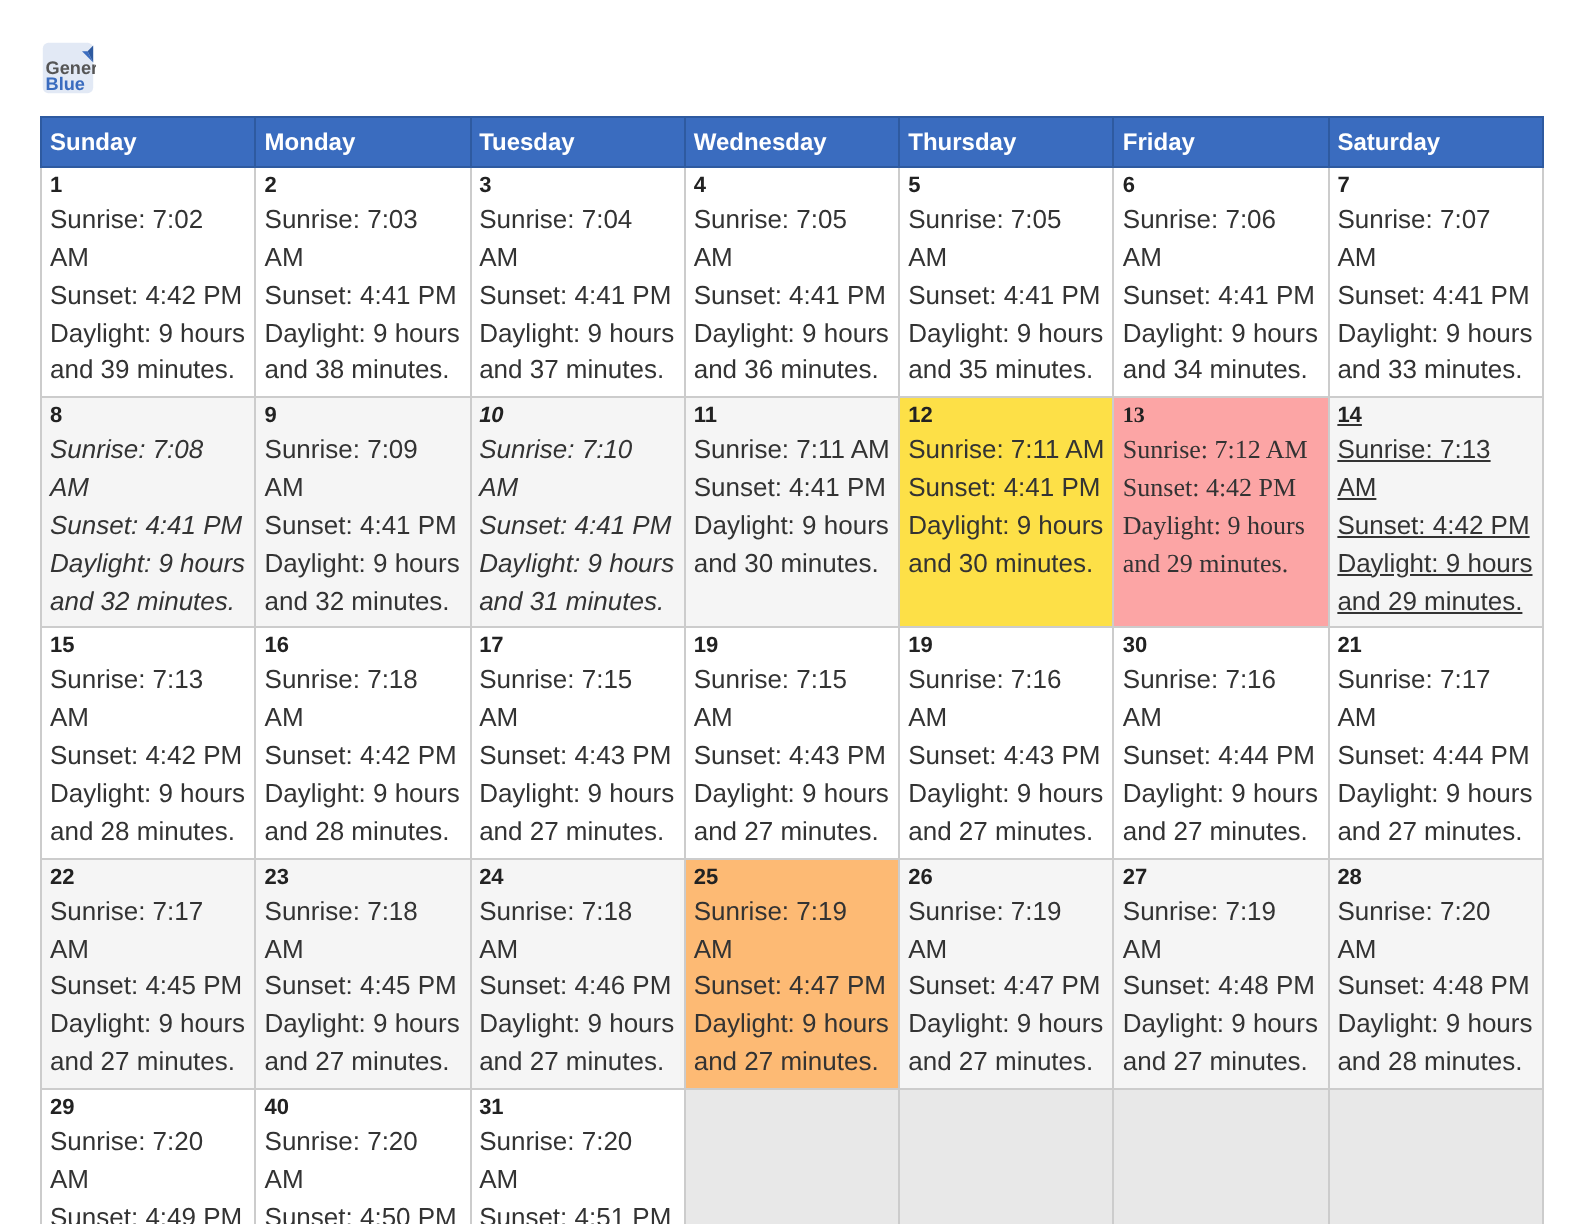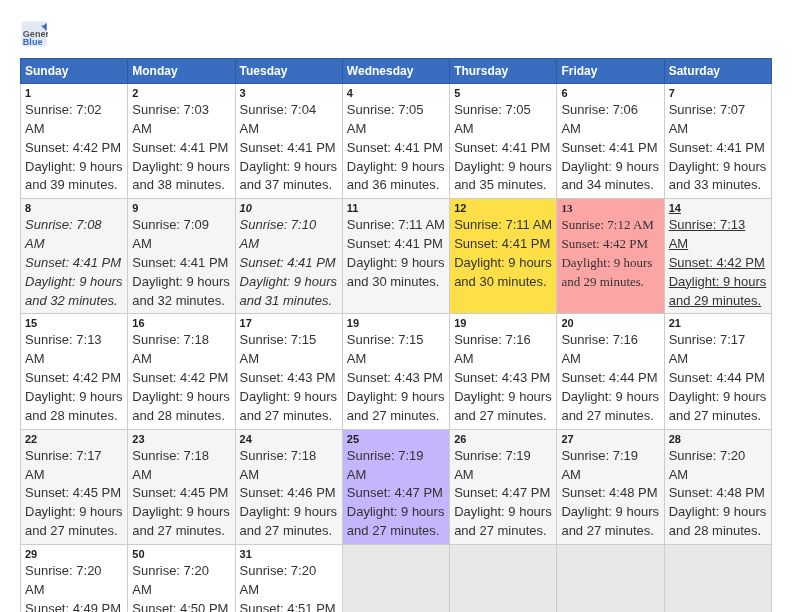--- a/index.html
+++ b/index.html
@@ -250,21 +250,21 @@
 Sunset: 4:43 PM
 Daylight: 9 hours and 27 minutes.</div>
           </td>
           <td style="background: rgb(255, 255, 255);">
             <span class="day-num">19</span>
             <div class="day-info" style="white-space: pre-line;">Sunrise: 7:16 AM
 Sunset: 4:43 PM
 Daylight: 9 hours and 27 minutes.</div>
           </td>
           <td style="background: rgb(255, 255, 255);">
-            <span class="day-num">20</span>
+            <span class="day-num">30</span>
             <div class="day-info" style="white-space: pre-line;">Sunrise: 7:16 AM
 Sunset: 4:44 PM
 Daylight: 9 hours and 27 minutes.</div>
           </td>
           <td style="background: rgb(255, 255, 255);">
             <span class="day-num">21</span>
             <div class="day-info" style="white-space: pre-line;">Sunrise: 7:17 AM
 Sunset: 4:44 PM
 Daylight: 9 hours and 27 minutes.</div>
           </td>
@@ -281,21 +281,21 @@
             <div class="day-info" style="white-space: pre-line;">Sunrise: 7:18 AM
 Sunset: 4:45 PM
 Daylight: 9 hours and 27 minutes.</div>
           </td>
           <td style="background: rgb(245, 245, 245);">
             <span class="day-num">24</span>
             <div class="day-info" style="white-space: pre-line;">Sunrise: 7:18 AM
 Sunset: 4:46 PM
 Daylight: 9 hours and 27 minutes.</div>
           </td>
-          <td style="background: #c4b5fd;">
+          <td style="background: #fdba74;">
             <span class="day-num">25</span>
             <div class="day-info" style="white-space: pre-line;">Sunrise: 7:19 AM
 Sunset: 4:47 PM
 Daylight: 9 hours and 27 minutes.</div>
           </td>
           <td style="background: rgb(245, 245, 245);">
             <span class="day-num">26</span>
             <div class="day-info" style="white-space: pre-line;">Sunrise: 7:19 AM
 Sunset: 4:47 PM
 Daylight: 9 hours and 27 minutes.</div>
@@ -314,21 +314,21 @@
           </td>
         </tr>
         <tr>
           <td style="background: rgb(255, 255, 255);">
             <span class="day-num">29</span>
             <div class="day-info" style="white-space: pre-line;">Sunrise: 7:20 AM
 Sunset: 4:49 PM
 Daylight: 9 hours and 29 minutes.</div>
           </td>
           <td style="background: rgb(255, 255, 255);">
-            <span class="day-num">50</span>
+            <span class="day-num">40</span>
             <div class="day-info" style="white-space: pre-line;">Sunrise: 7:20 AM
 Sunset: 4:50 PM
 Daylight: 9 hours and 29 minutes.</div>
           </td>
           <td style="background: rgb(255, 255, 255);">
             <span class="day-num">31</span>
             <div class="day-info" style="white-space: pre-line;">Sunrise: 7:20 AM
 Sunset: 4:51 PM
 Daylight: 9 hours and 30 minutes.</div>
           </td>

